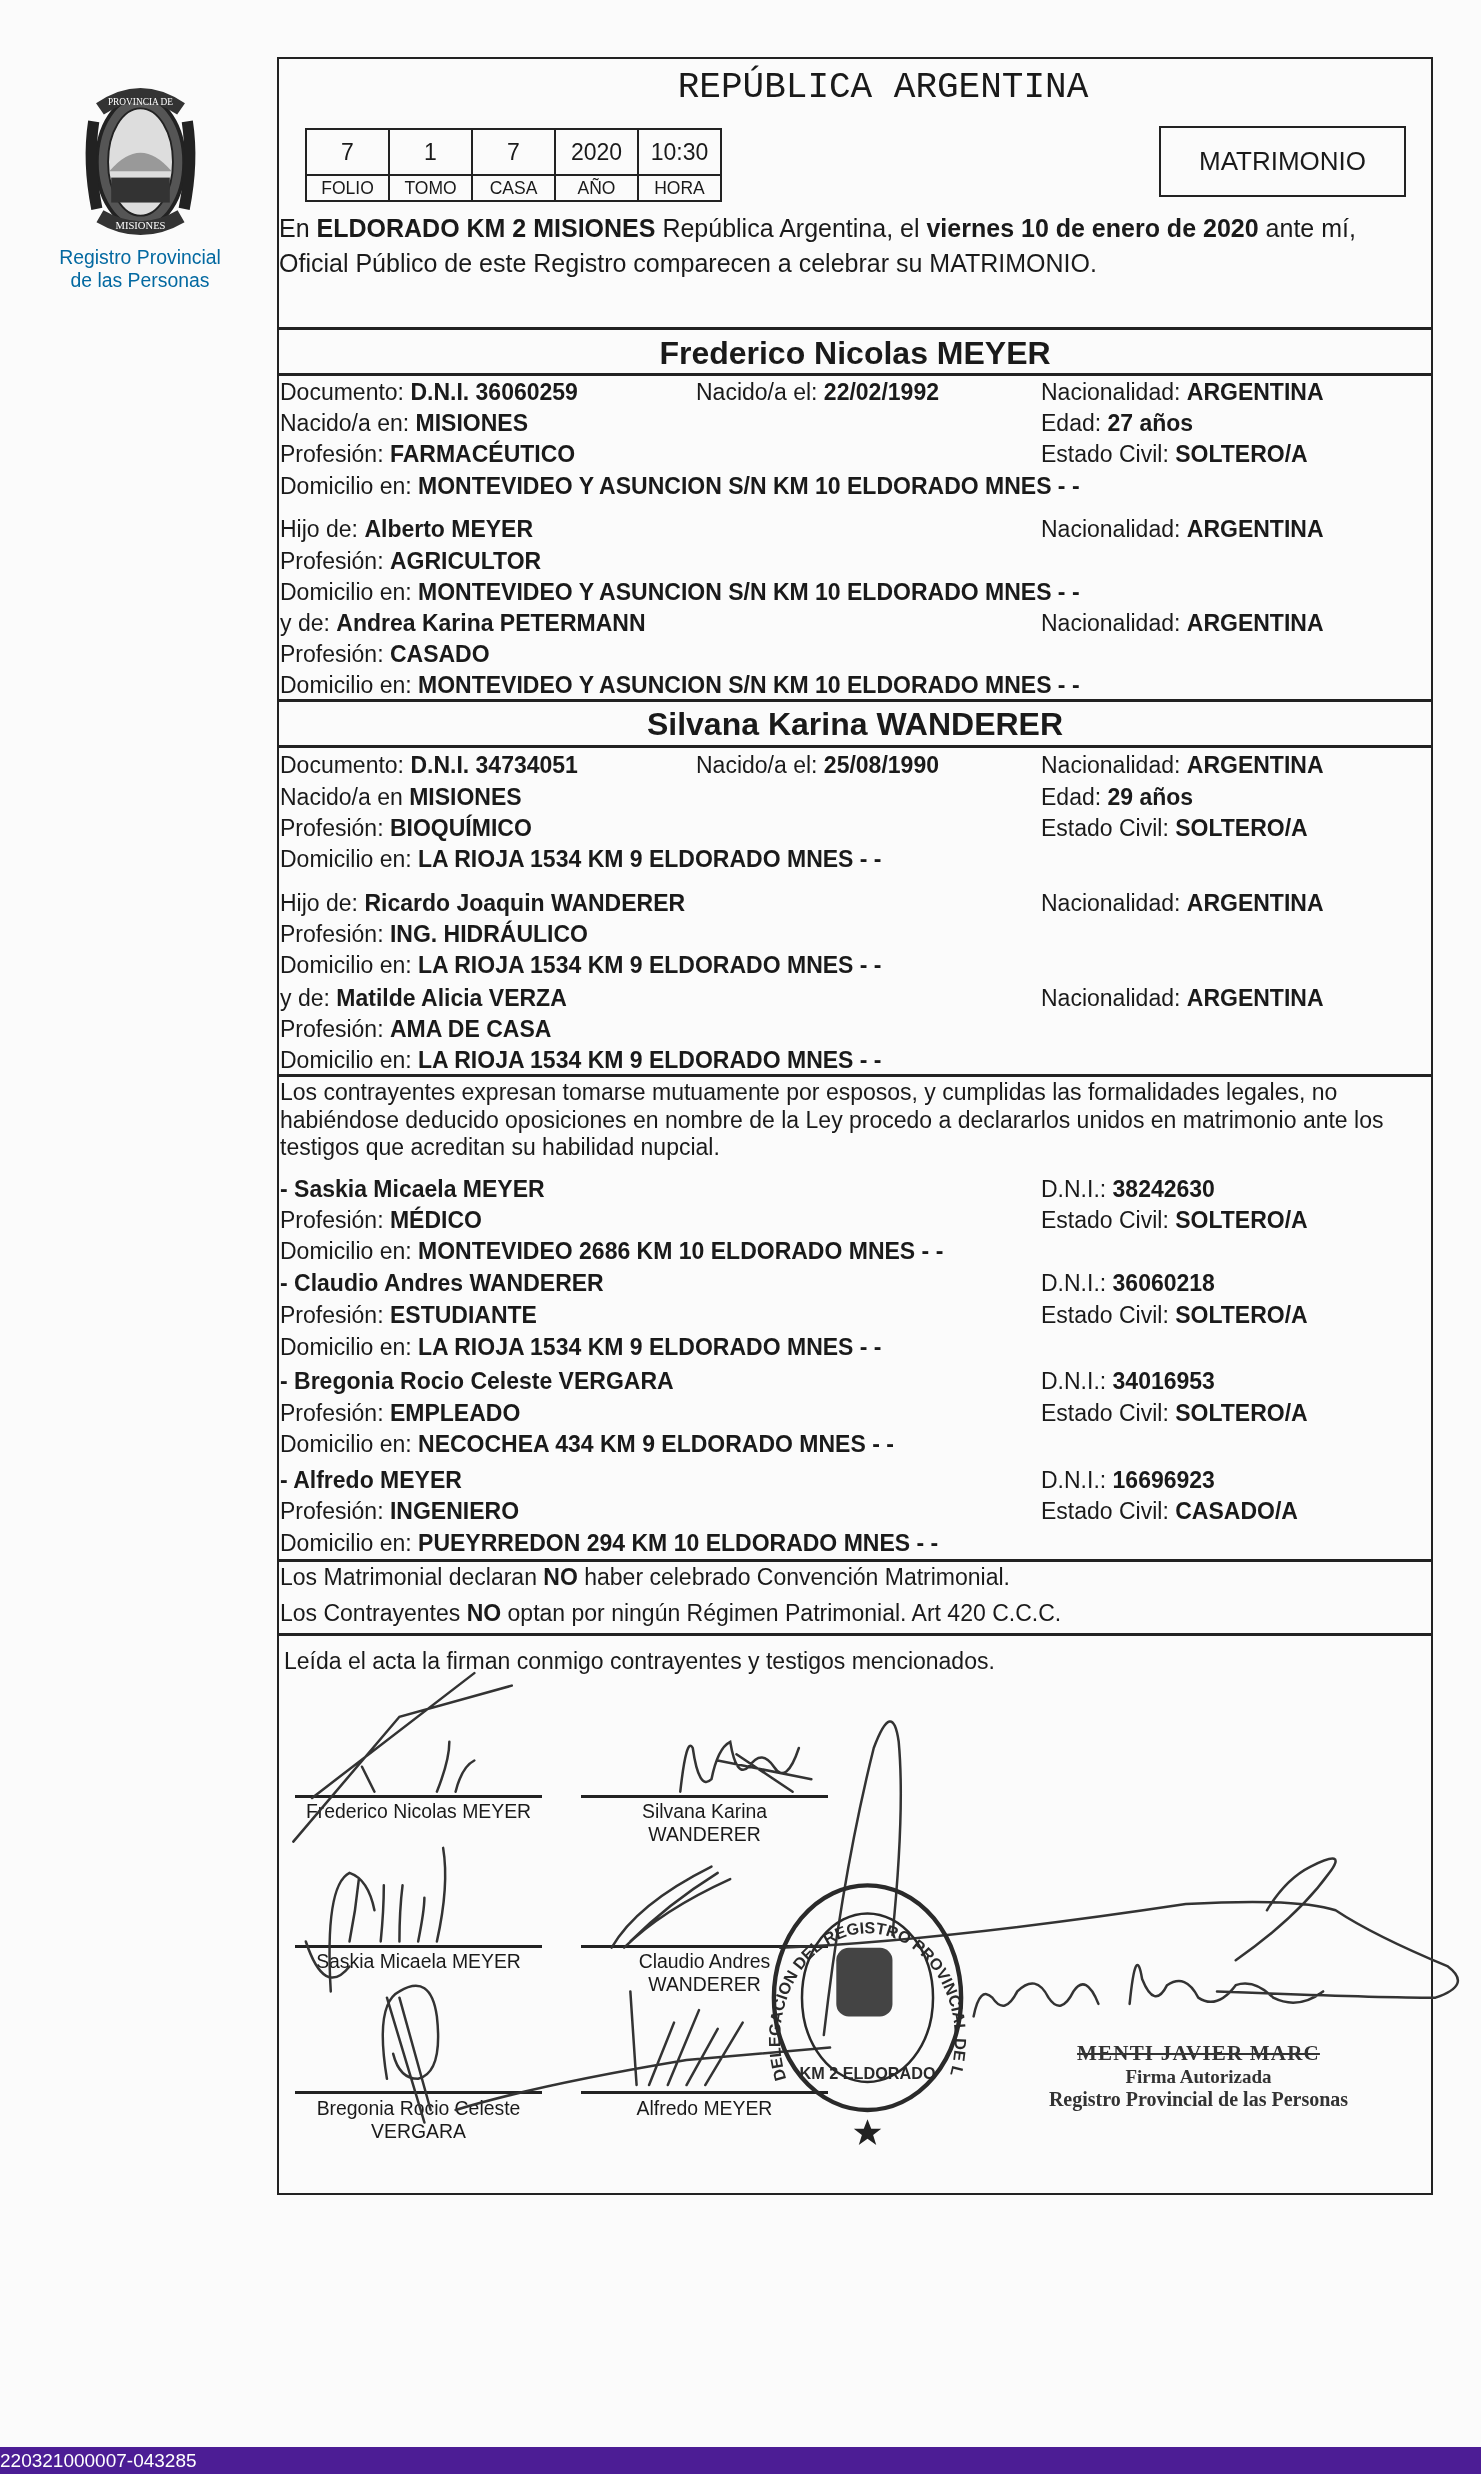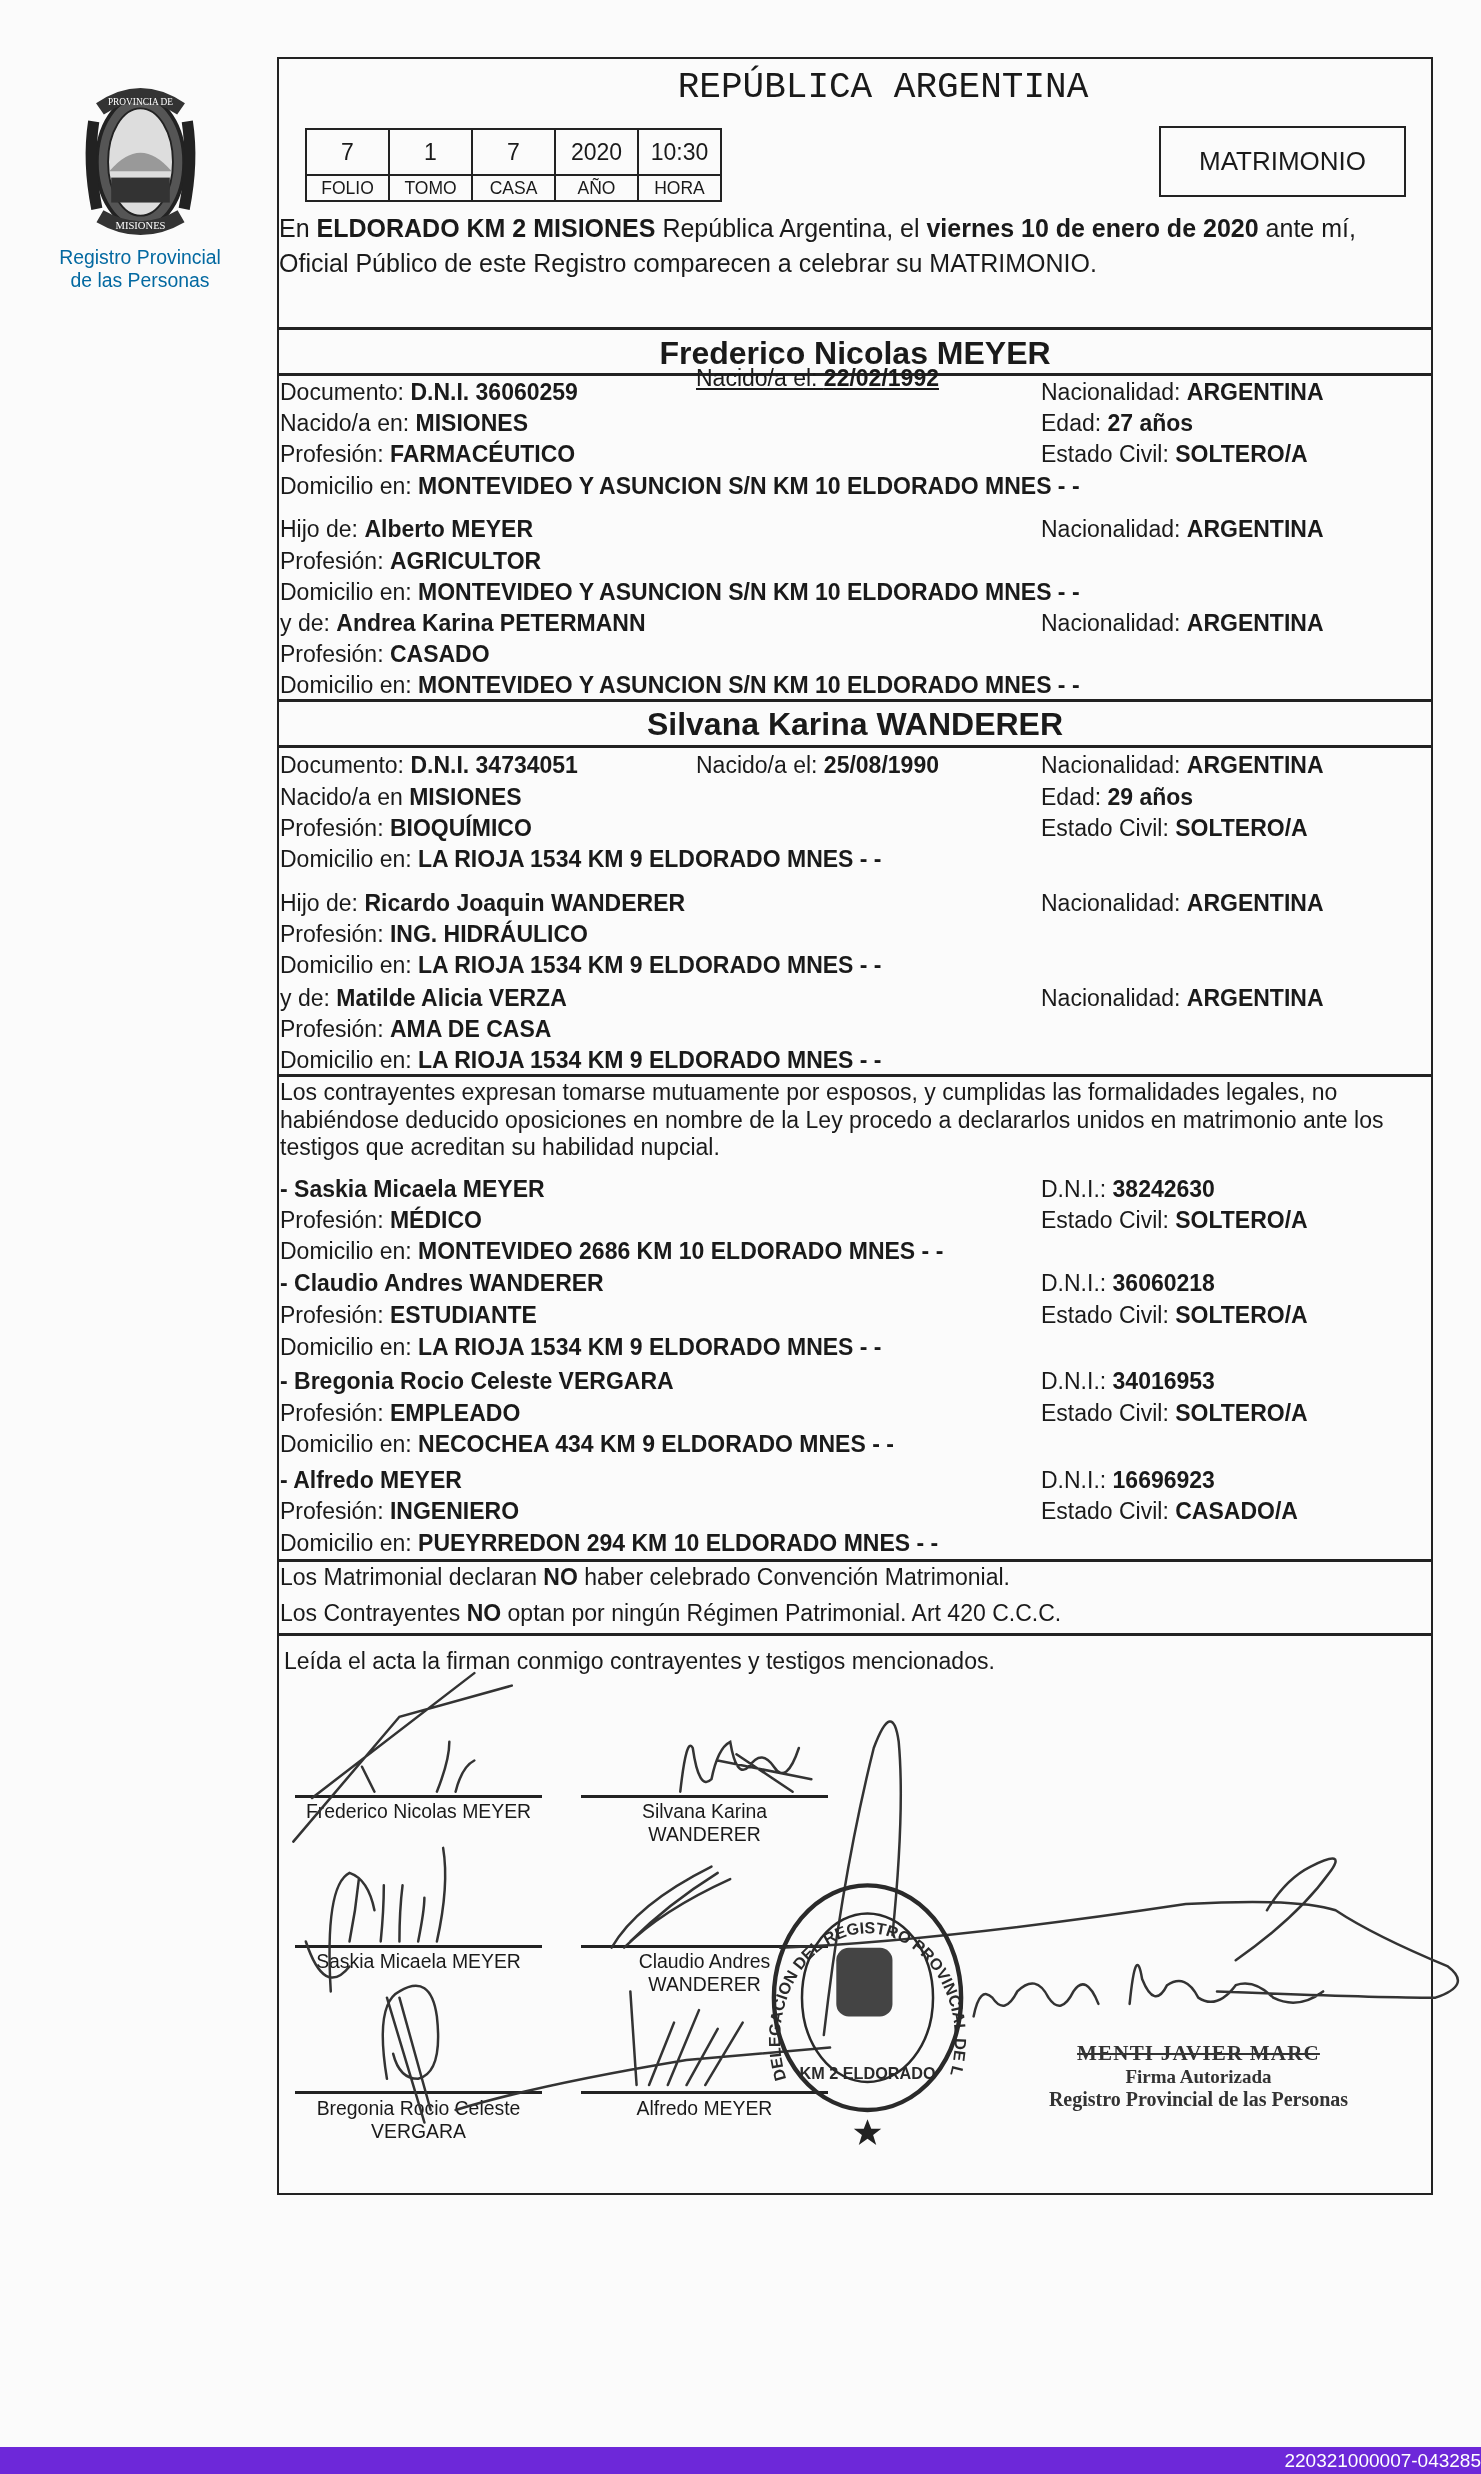--- a/index.html
+++ b/index.html
@@ -42,22 +42,22 @@
   .sigline { position:absolute; height:3.1px; background:#222; width:247px; }
   .siglbl { position:absolute; width:247px; text-align:center; font-size:19.4px; line-height:22.5px; }
 
   #sigsvg { position:absolute; left:0; top:0; }
 
   #stamp2 { left:1011px; top:2041px; width:375px; text-align:center; font-family:"Liberation Serif", serif; font-weight:bold; color:#333; }
   #stamp2 .n { font-size:21px; letter-spacing:1.2px; text-decoration:line-through; }
   #stamp2 .f { font-size:19px; }
   #stamp2 .r { font-size:20px; }
 
-  #footer { left:0; top:2447px; width:1481px; height:27.5px; background:#6d28d9; color:#fff;
-            text-align:right; font-size:19px; line-height:27.5px; }
+  #footer { left:0; top:2447px; width:1481px; height:27.5px; background:#4c1d95; color:#fff;
+            text-align:left; font-size:19px; line-height:27.5px; }
 </style>
 </head>
 <body>
 
 <div id="logo" class="abs">
   <svg width="131" height="156" viewBox="0 0 210 250">
     <ellipse cx="105" cy="125" rx="70" ry="105" fill="#555" stroke="#222" stroke-width="6"></ellipse>
     <ellipse cx="105" cy="125" rx="52" ry="86" fill="#ddd" stroke="#222" stroke-width="3"></ellipse>
     <path d="M55 140 Q105 80 155 140 Z" fill="#999"></path>
     <rect x="58" y="150" width="94" height="40" fill="#333"></rect>
@@ -100,21 +100,21 @@
 <div id="tipo" class="abs">MATRIMONIO</div>
 
 <div id="intro" class="abs"><span>En </span><b>ELDORADO KM 2 MISIONES</b><span>  República Argentina, el </span><b>viernes 10 de enero de 2020</b><span> ante mí, Oficial Público de este Registro comparecen a celebrar su MATRIMONIO.</span></div>
 
 <div class="hline" style="top:327px;"></div>
 
 <div class="namehdr" style="top:335px;">Frederico Nicolas MEYER</div>
 <div class="hline" style="top:373px;"></div>
 
 <div class="row c1" style="top:379px;"><span>Documento: </span><b>D.N.I. 36060259</b></div>
-<div class="row c2" style="top:365px;text-decoration:underline;"><span>Nacido/a el: </span><b>22/02/1992</b></div>
+<div class="row c2" style="top:379px;"><span>Nacido/a el: </span><b>22/02/1992</b></div>
 <div class="row c3" style="top:379px;"><span>Nacionalidad: </span><b>ARGENTINA</b></div>
 <div class="row c1" style="top:410px;"><span>Nacido/a en: </span><b>MISIONES</b></div>
 <div class="row c3" style="top:410px;"><span>Edad: </span><b>27 años</b></div>
 <div class="row c1" style="top:441px;"><span>Profesión: </span><b>FARMACÉUTICO</b></div>
 <div class="row c3" style="top:441px;"><span>Estado Civil: </span><b>SOLTERO/A</b></div>
 <div class="row c1" style="top:473px;"><span>Domicilio en: </span><b>MONTEVIDEO Y ASUNCION S/N KM 10 ELDORADO MNES - -</b></div>
 
 <div class="row c1" style="top:516px;"><span>Hijo de: </span><b>Alberto MEYER</b></div>
 <div class="row c3" style="top:516px;"><span>Nacionalidad: </span><b>ARGENTINA</b></div>
 <div class="row c1" style="top:548px;"><span>Profesión: </span><b>AGRICULTOR</b></div>

